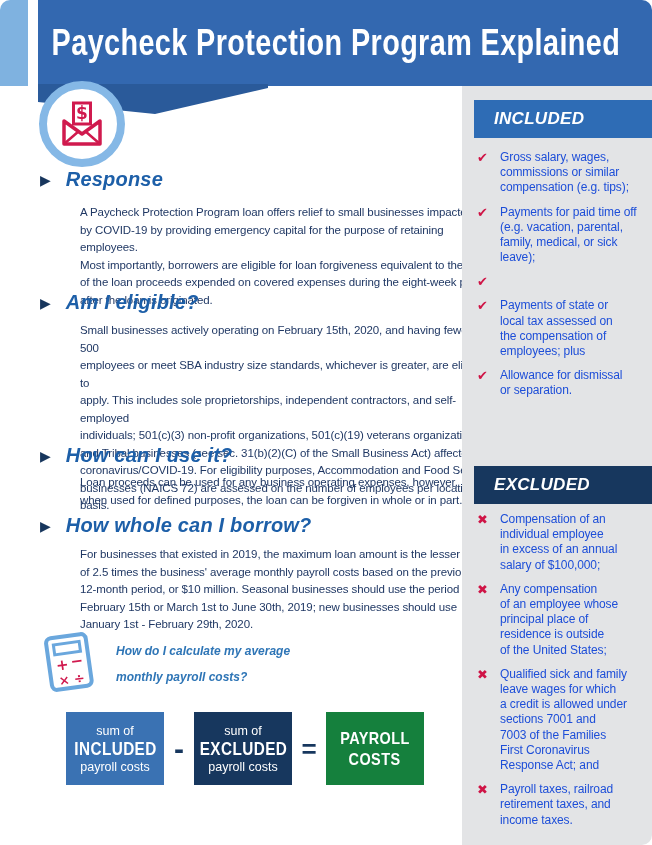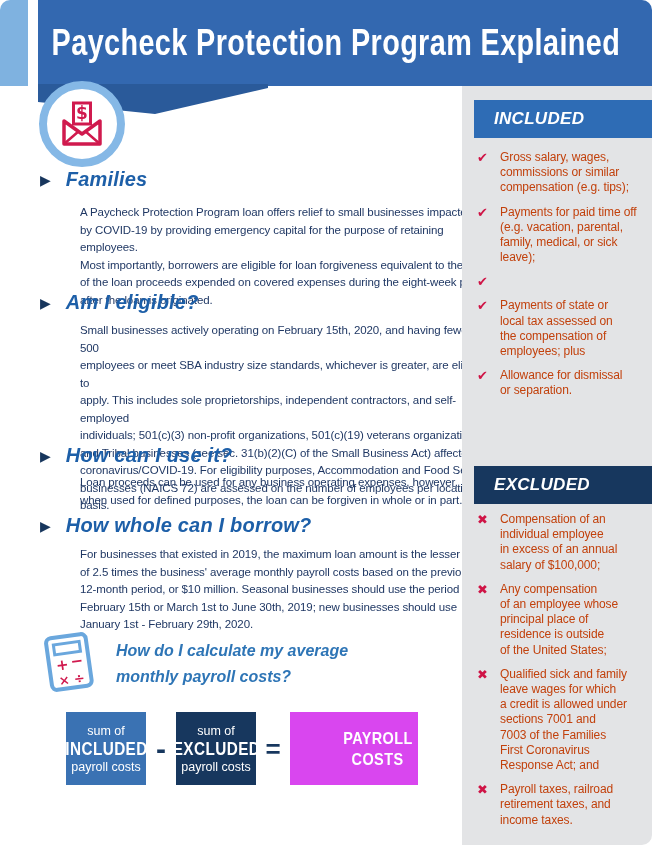--- a/index.html
+++ b/index.html
@@ -13,42 +13,42 @@
   .title { color:#fff; font-size:36px; font-weight:bold; padding-left:17px; transform:scaleX(0.80); transform-origin:left center; white-space:nowrap; letter-spacing:0.5px; font-family:"Liberation Sans", sans-serif; }
   .ribbon-svg { position:absolute; left:0; top:0; width:652px; height:130px; z-index:1; }
   .badge-circle { position:absolute; left:39px; top:81px; width:70px; height:70px; background:#fff; border:8px solid #85b8e6; border-radius:50%; z-index:2; display:flex; align-items:center; justify-content:center; }
   
   .sec-heading { position:absolute; left:40px; display:flex; align-items:center; gap:15px; }
   .arrow { color:#17365d; font-size:14px; font-family:"DejaVu Sans", sans-serif; line-height:1; }
   .h-text { font-style:italic; font-weight:bold; font-size:20px; color:#1d5fa8; letter-spacing:0.2px; }
   .body-text { position:absolute; left:40px; width:418px; font-size:11.5px; letter-spacing:-0.1px; line-height:17.5px; color:#203864; white-space:pre-line;margin-left:40px; }
   
   .calc-row { position:absolute; left:40px; top:632px; display:flex; align-items:flex-start; gap:18px; }
-  .calc-heading { font-style:italic; font-weight:bold; font-size:16px; line-height:26px; color:#2e75b6; white-space:pre-line; padding-top:6px; }
+  .calc-heading { font-style:italic; font-weight:bold; font-size:12px; line-height:26px; color:#2e75b6; white-space:pre-line; padding-top:6px; }
   
   .formula { position:absolute; left:66px; top:712px; display:flex; align-items:center; }
-  .fbox { width:80px; height:73px; display:flex; flex-direction:column; align-items:center; justify-content:center; color:#fff; }
+  .fbox { width:98px; height:73px; display:flex; flex-direction:column; align-items:center; justify-content:center; color:#fff; }
   .fbox .small { font-size:12.5px; line-height:16px; }
   .fbox .big { font-size:18px; font-weight:bold; letter-spacing:0.5px; transform:scaleX(0.85); line-height:20px; }
   .box-blue { background:#3a72b3; }
   .box-navy { background:#17375e; }
-  .box-red  { background:#d946ef;padding-left:48px; }
+  .box-red  { background:#15803d; }
   .fop { width:30px; text-align:center; color:#17375e; font-weight:bold; font-size:30px; line-height:30px; }
   .box-red .big { font-size:17px; line-height:21px; }
   
   .sidebar { position:absolute; left:462px; top:86px; width:190px; height:759px; background:#e3e4e6; }
   .side-banner { position:absolute; left:474px; width:178px; height:38px; display:flex; align-items:center; box-sizing:border-box; padding-left:20px; color:#fff; font-style:italic; font-weight:bold; font-size:17px; letter-spacing:0.3px; }
   .banner-included { top:100px; background:#2e6cb5; }
   .banner-excluded { top:466px; background:#17375e; }
   .side-list { position:absolute; left:477px; width:170px; }
   .list-included { top:150px; }
   .list-excluded { top:512px; }
   .side-item { display:flex; gap:8px; margin-bottom:9px; }
   .mark { flex:0 0 15px; font-family:"DejaVu Sans", sans-serif; color:#cf1446; font-size:13px; line-height:15px; }
-  .side-text { font-size:12px; line-height:15.2px; color:#c2410c; white-space:pre-line; letter-spacing:-0.1px; }
+  .side-text { font-size:12px; line-height:15.2px; color:#1d4ed8; white-space:pre-line; letter-spacing:-0.1px; }
 </style>
 </head>
 <body>
 
 <div class="page">
 
   <div class="stripe"></div>
   <svg class="ribbon-svg" viewBox="0 0 652 130" xmlns="http://www.w3.org/2000/svg">
     <polygon points="38,84 268,84 268,88 155,114 38,102" fill="#2a5a9a"></polygon>
   </svg>
@@ -59,21 +59,21 @@
     <svg width="50" height="50" viewBox="0 0 100 100" xmlns="http://www.w3.org/2000/svg">
       <rect x="33" y="8" width="34" height="42" fill="#ffffff" stroke="#d01a4e" stroke-width="6"></rect>
       <text x="50" y="40" text-anchor="middle" font-size="34" font-weight="bold" fill="#d01a4e" font-family="DejaVu Sans, sans-serif">$</text>
       <path d="M14 44 L50 70 L86 44 L86 90 L14 90 Z" fill="#ffffff" stroke="#d01a4e" stroke-width="7" stroke-linejoin="round"></path>
       <path d="M14 90 L44 64 M86 90 L56 64" fill="none" stroke="#d01a4e" stroke-width="5"></path>
     </svg>
   </div>
 
   <div class="sec-heading" style="top:168px;">
     <span class="arrow">▶</span>
-    <span class="h-text">Families</span>
+    <span class="h-text">Response</span>
   </div>
   <div class="body-text" style="top:204px;">A Paycheck Protection Program loan offers relief to small businesses impacted
 by COVID-19 by providing emergency capital for the purpose of retaining employees.
 Most importantly, borrowers are eligible for loan forgiveness equivalent to the sum
 of the loan proceeds expended on covered expenses during the eight-week period
 after the loan is originated.</div>
 
   <div class="sec-heading" style="top:291px;">
     <span class="arrow">▶</span>
     <span class="h-text">Am I eligible?</span>

